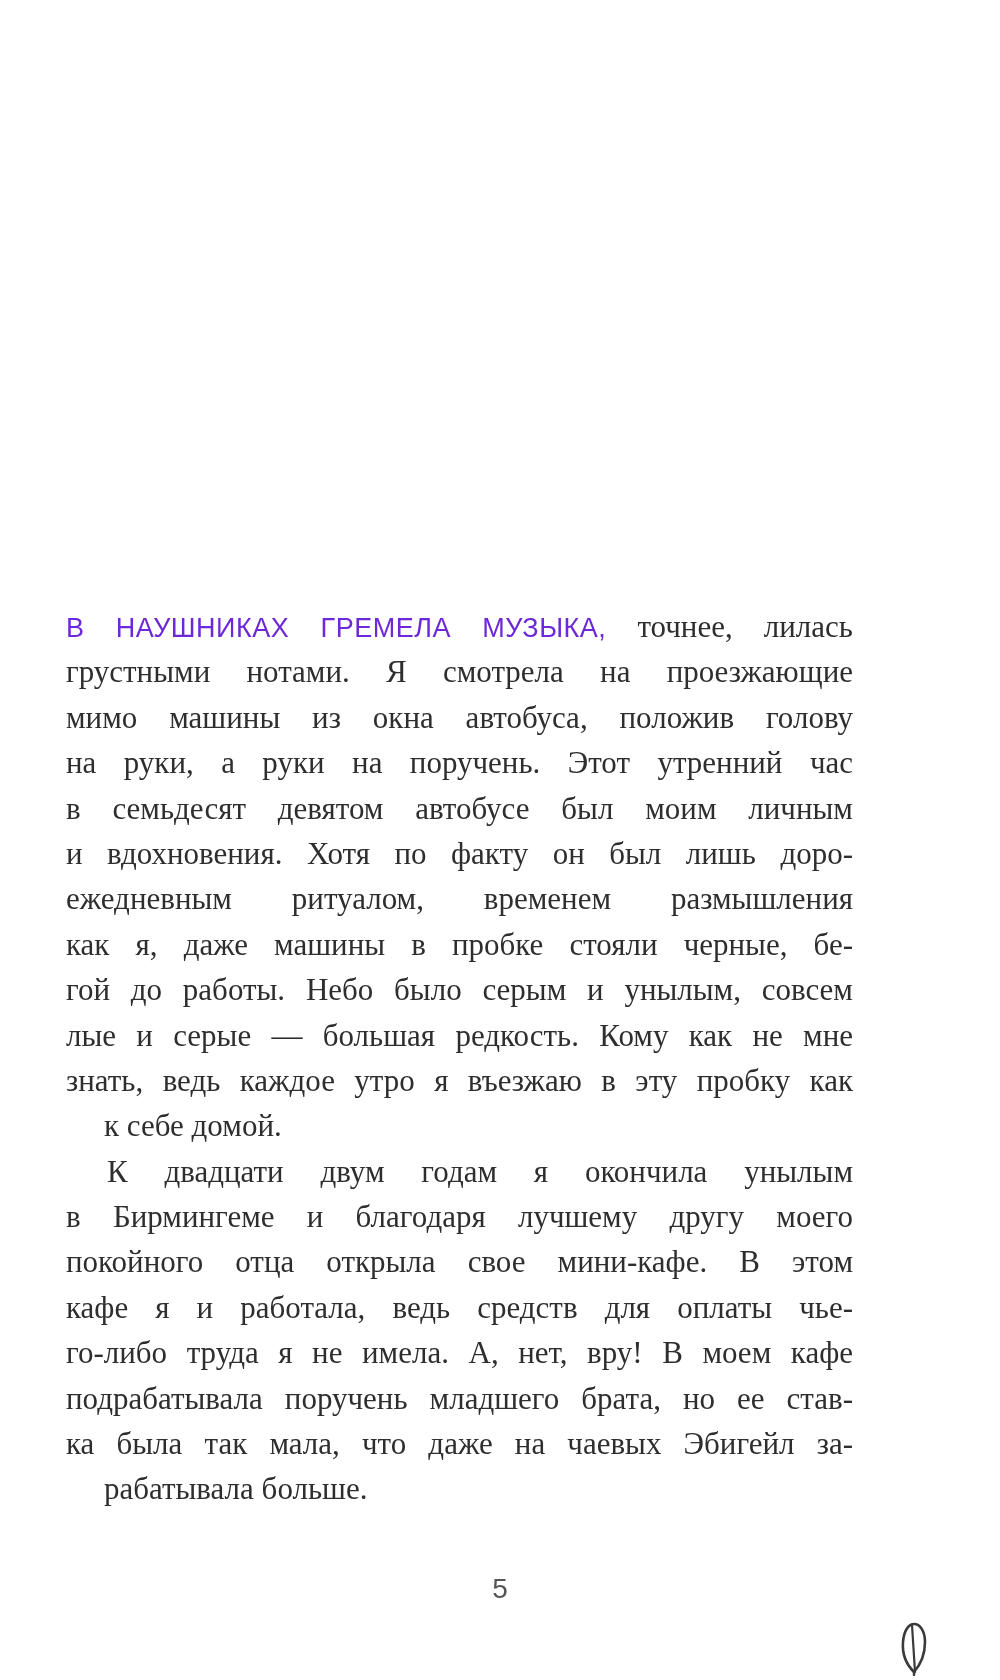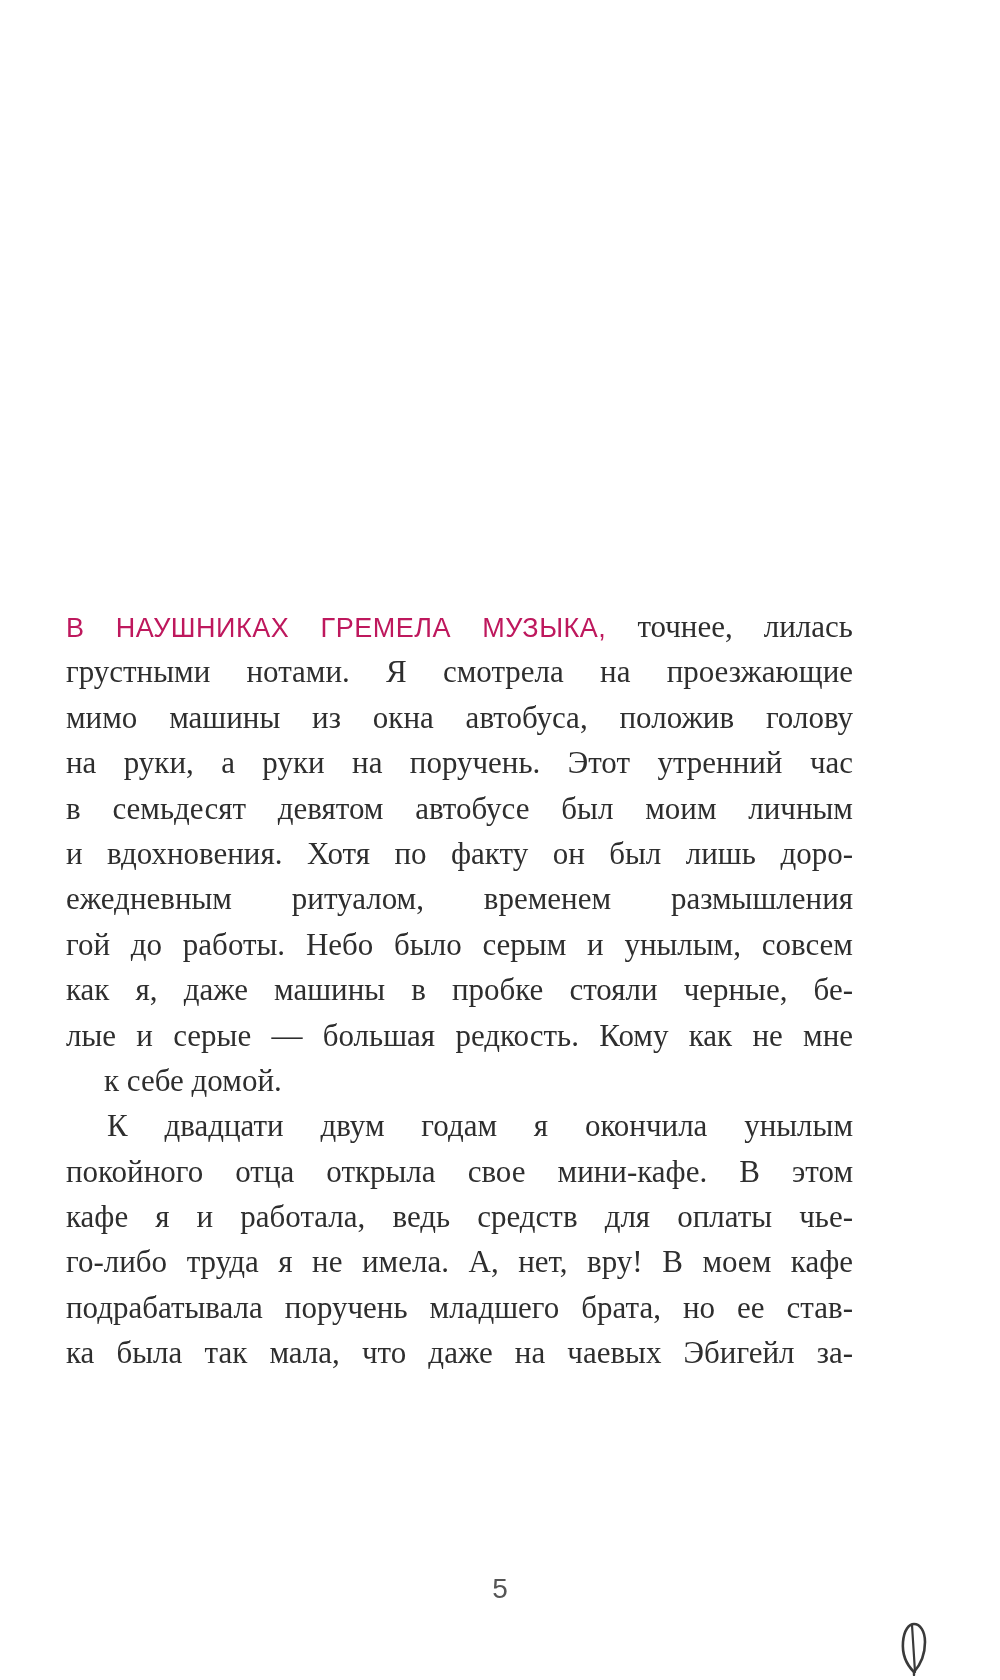--- a/index.html
+++ b/index.html
@@ -43,21 +43,21 @@
       text-align-last: left;
       margin-left: 38px;
     }
     .line.indent {
       padding-left: 41px;
     }
     .lead-in {
       font-family: "Liberation Sans", "DejaVu Sans", sans-serif;
       font-size: 27px;
       letter-spacing: 0.5px;
-      color: #be185d;
+      color: #6d28d9;
     }
     .page-number {
       position: absolute;
       left: 0;
       width: 1000px;
       top: 1573px;
       text-align: center;
       font-family: "Liberation Sans", "DejaVu Sans", sans-serif;
       font-size: 28px;
       color: #555555;
@@ -78,33 +78,36 @@
   <div class="text-block">
 
     <div class="paragraph">
       <span class="line"><span class="lead-in">В НАУШНИКАХ ГРЕМЕЛА МУЗЫКА,</span><span> точнее, лилась</span></span>
       <span class="line">грустными нотами. Я смотрела на проезжающие</span>
       <span class="line">мимо машины из окна автобуса, положив голову</span>
       <span class="line">на руки, а руки на поручень. Этот утренний час</span>
       <span class="line">в семьдесят девятом автобусе был моим личным</span>
       <span class="line">и вдохновения. Хотя по факту он был лишь доро-</span>
       <span class="line">ежедневным ритуалом, временем размышления</span>
+      <span class="line">как я, даже машины в пробке стояли черные, бе-</span>
       <span class="line">гой до работы. Небо было серым и унылым, совсем</span>
-      <span class="line">как я, даже машины в пробке стояли черные, бе-</span>
       <span class="line">лые и серые — большая редкость. Кому как не мне</span>
+      <span class="line">знать, ведь каждое утро я въезжаю в эту пробку как</span>
       <span class="line last">к себе домой.</span>
     </div>
 
     <div class="paragraph">
       <span class="line indent">К двадцати двум годам я окончила унылым</span>
+      <span class="line">в Бирмингеме и благодаря лучшему другу моего</span>
       <span class="line">покойного отца открыла свое мини-кафе. В этом</span>
       <span class="line">кафе я и работала, ведь средств для оплаты чье-</span>
       <span class="line">го-либо труда я не имела. А, нет, вру! В моем кафе</span>
       <span class="line">подрабатывала поручень младшего брата, но ее став-</span>
       <span class="line">ка была так мала, что даже на чаевых Эбигейл за-</span>
+      <span class="line last">рабатывала больше.</span>
     </div>
 
   </div>
 
   <div class="page-number">5</div>
 
   <svg class="leaf" viewBox="0 0 28 56" xmlns="http://www.w3.org/2000/svg">
     <path d="M14 52 C 6 44, 2 34, 3 22 C 4 10, 9 4, 14 4 C 20 4, 25 11, 25 22 C 25 34, 21 44, 14 52 Z" fill="none" stroke="#3a3a3a" stroke-width="2.6" stroke-linejoin="round"></path>
     <path d="M12 5 L 15 52" fill="none" stroke="#3a3a3a" stroke-width="2.2" stroke-linecap="round"></path>
     <path d="M14 51 L 14 55" fill="none" stroke="#3a3a3a" stroke-width="2.4" stroke-linecap="round"></path>

